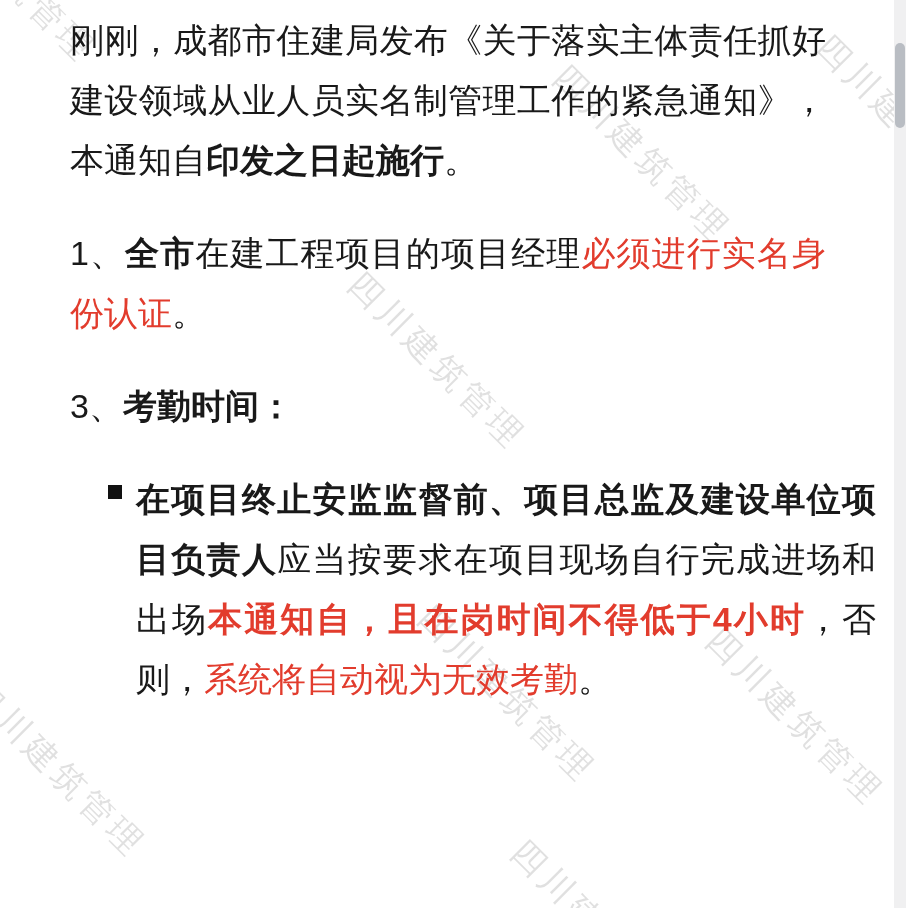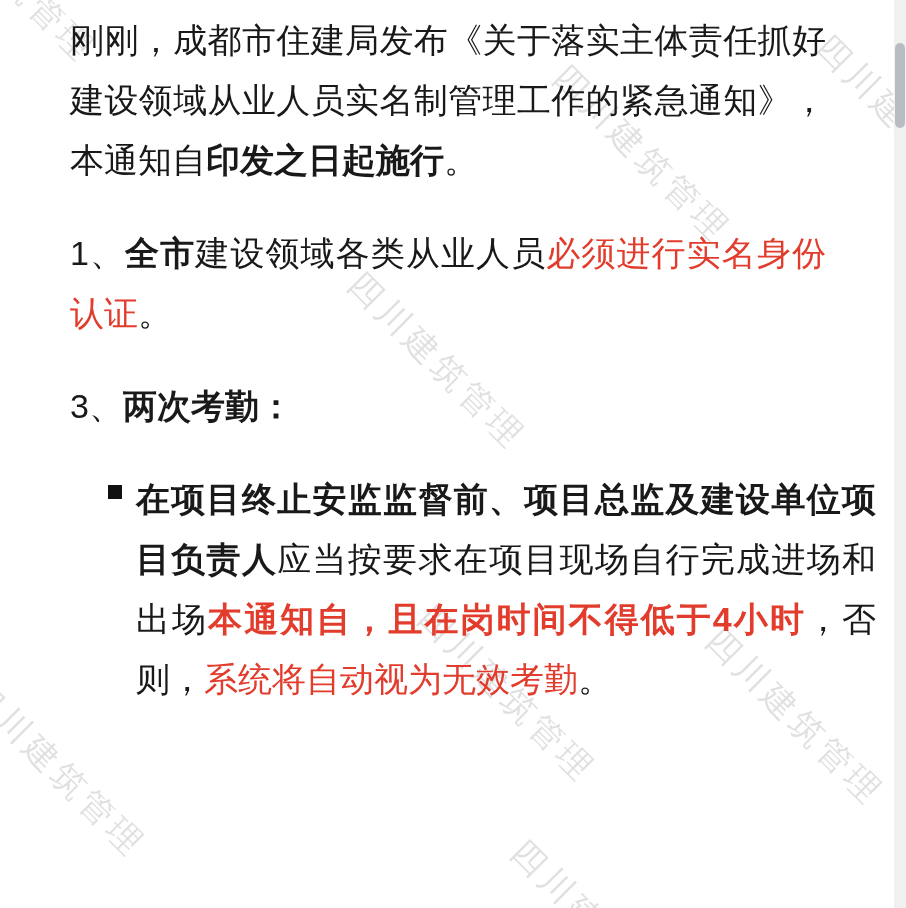--- a/index.html
+++ b/index.html
@@ -82,20 +82,20 @@
       <span class="wm" style="left: 575px; top: 55px;">四川建筑管理</span>
       <span class="wm" style="left: 838px; top: 25px;">四川建筑管理</span>
       <span class="wm" style="left: 370px; top: 262px;">四川建筑管理</span>
       <span class="wm" style="left: 440px; top: 595px;">四川建筑管理</span>
       <span class="wm" style="left: 728px; top: 618px;">四川建筑管理</span>
       <span class="wm" style="left: -10px; top: 670px;">四川建筑管理</span>
       <span class="wm" style="left: 533px; top: 830px;">四川建筑管理</span>
     </div>
   <div class="content">
       <div class="para"><span class="seg ">刚刚，成都市住建局发布《关于落实主体责任抓好建设领域从业人员实名制管理工作的紧急通知》，本通知自</span><span class="seg b">印发之日起施行</span><span class="seg ">。</span></div>
-      <div class="para"><span class="seg ">1、</span><span class="seg b">全市</span><span class="seg ">建设领域各类从业人员</span><span class="seg r">必须进行实名身份认证</span><span class="seg ">。</span></div>
-      <div class="para"><span class="seg ">3、</span><span class="seg b">两次考勤：</span></div>
+      <div class="para"><span class="seg ">1、</span><span class="seg b">全市</span><span class="seg ">在建工程项目的项目经理</span><span class="seg r">必须进行实名身份认证</span><span class="seg ">。</span></div>
+      <div class="para"><span class="seg ">3、</span><span class="seg b">考勤时间：</span></div>
       <div class="li"><span class="bullet"></span><span class="seg b">在项目终止安监监督前、项目总监及建设单位项目负责人</span><span class="seg ">应当按要求在项目现场自行完成进场和出场</span><span class="seg rb">本通知自，且在岗时间不得低于4小时</span><span class="seg ">，否则，</span><span class="seg r">系统将自动视为无效考勤</span><span class="seg ">。</span></div>
     </div>
   <div class="scroll-track">
     <div class="scroll-thumb"></div>
   </div>
 </div>
 
 </body></html>

